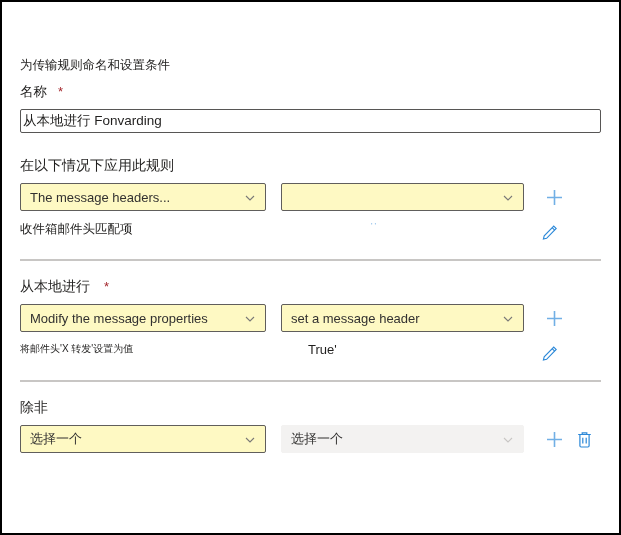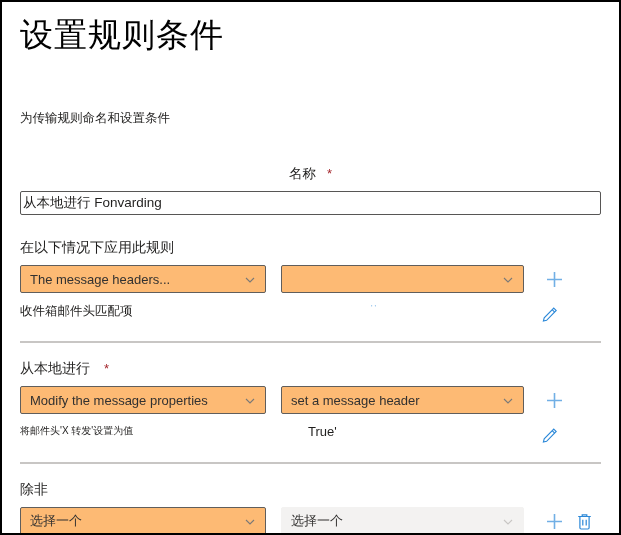--- a/index.html
+++ b/index.html
@@ -7,33 +7,33 @@
     width: 621px; height: 535px; box-sizing: border-box;
     border: 2px solid #000; background: #fff;
     padding: 0 18px; position: relative; overflow: hidden;
     font-family: "Liberation Sans", sans-serif; color: #201f1e;
   }
   .title {
     font-size: 33px; font-weight: 500; color: #000;
     margin: 13px 0 0; line-height: 40px; letter-spacing: 1px;
   }
   .subtitle { font-size: 12.5px; margin-top: 55px; }
-  .field-label { margin-top: 38px; font-size: 13.5px; text-align: center; }
+  .field-label { margin-top: 9px; font-size: 13.5px; }
   .req { color: #a4262c; margin-left: 11px; font-size: 13px; }
   .text-input {
     display: block; margin-top: 8px; width: 100%; height: 24px;
     box-sizing: border-box; border: 1px solid #575655; border-radius: 2px;
     font-family: "Liberation Sans", sans-serif; font-size: 13.5px;
     color: #201f1e; padding: 0 2px; background: #fff; outline: none;
   }
   .section-label { margin-top: 24px; font-size: 14px; }
   .select-row { margin-top: 8px; display: flex; align-items: center; }
   .select {
     height: 28px; box-sizing: border-box; position: relative;
-    border: 1px solid #605e5c; border-radius: 2px; background: #fdba74;
+    border: 1px solid #605e5c; border-radius: 2px; background: #fef9c3;
     display: flex; align-items: center; padding: 0 30px 0 9px;
     font-size: 13px; color: #323130; cursor: pointer; white-space: nowrap;
   }
   .select .chev { position: absolute; right: 9px; top: 8px; }
   .select.disabled { background: #f3f2f1; border-color: #f3f2f1; }
   .w1 { width: 246px; margin-right: 15px; }
   .w2 { width: 243px; }
   .icon-btn {
     background: none; border: none; padding: 0; margin: 0;
     cursor: pointer; line-height: 0;
@@ -50,21 +50,20 @@
   .value-preview.tiny { left: 351px; font-size: 8px; color: #71afe5; letter-spacing: 2px; }
   .summary-row .icon-btn { position: absolute; left: 522px; top: 3px; }
   .divider { border: none; border-top: 2px solid #c8c6c4; margin: 16px 0 0; width: 100%; }
   .mt-sect { margin-top: 17px; }
 </style>
 </head>
 <body>
 
 <div class="page">
 
-  <h1 class="title">设置规则条件</h1>
   <div class="subtitle">为传输规则命名和设置条件</div>
 
   <div class="field-label">
     <span>名称</span><span class="req">*</span>
   </div>
   <input type="text" class="text-input" value="从本地进行 Fonvarding" style="">
 
   <div class="section-label">在以下情况下应用此规则</div>
   <div class="select-row">
     <div class="select w1">

